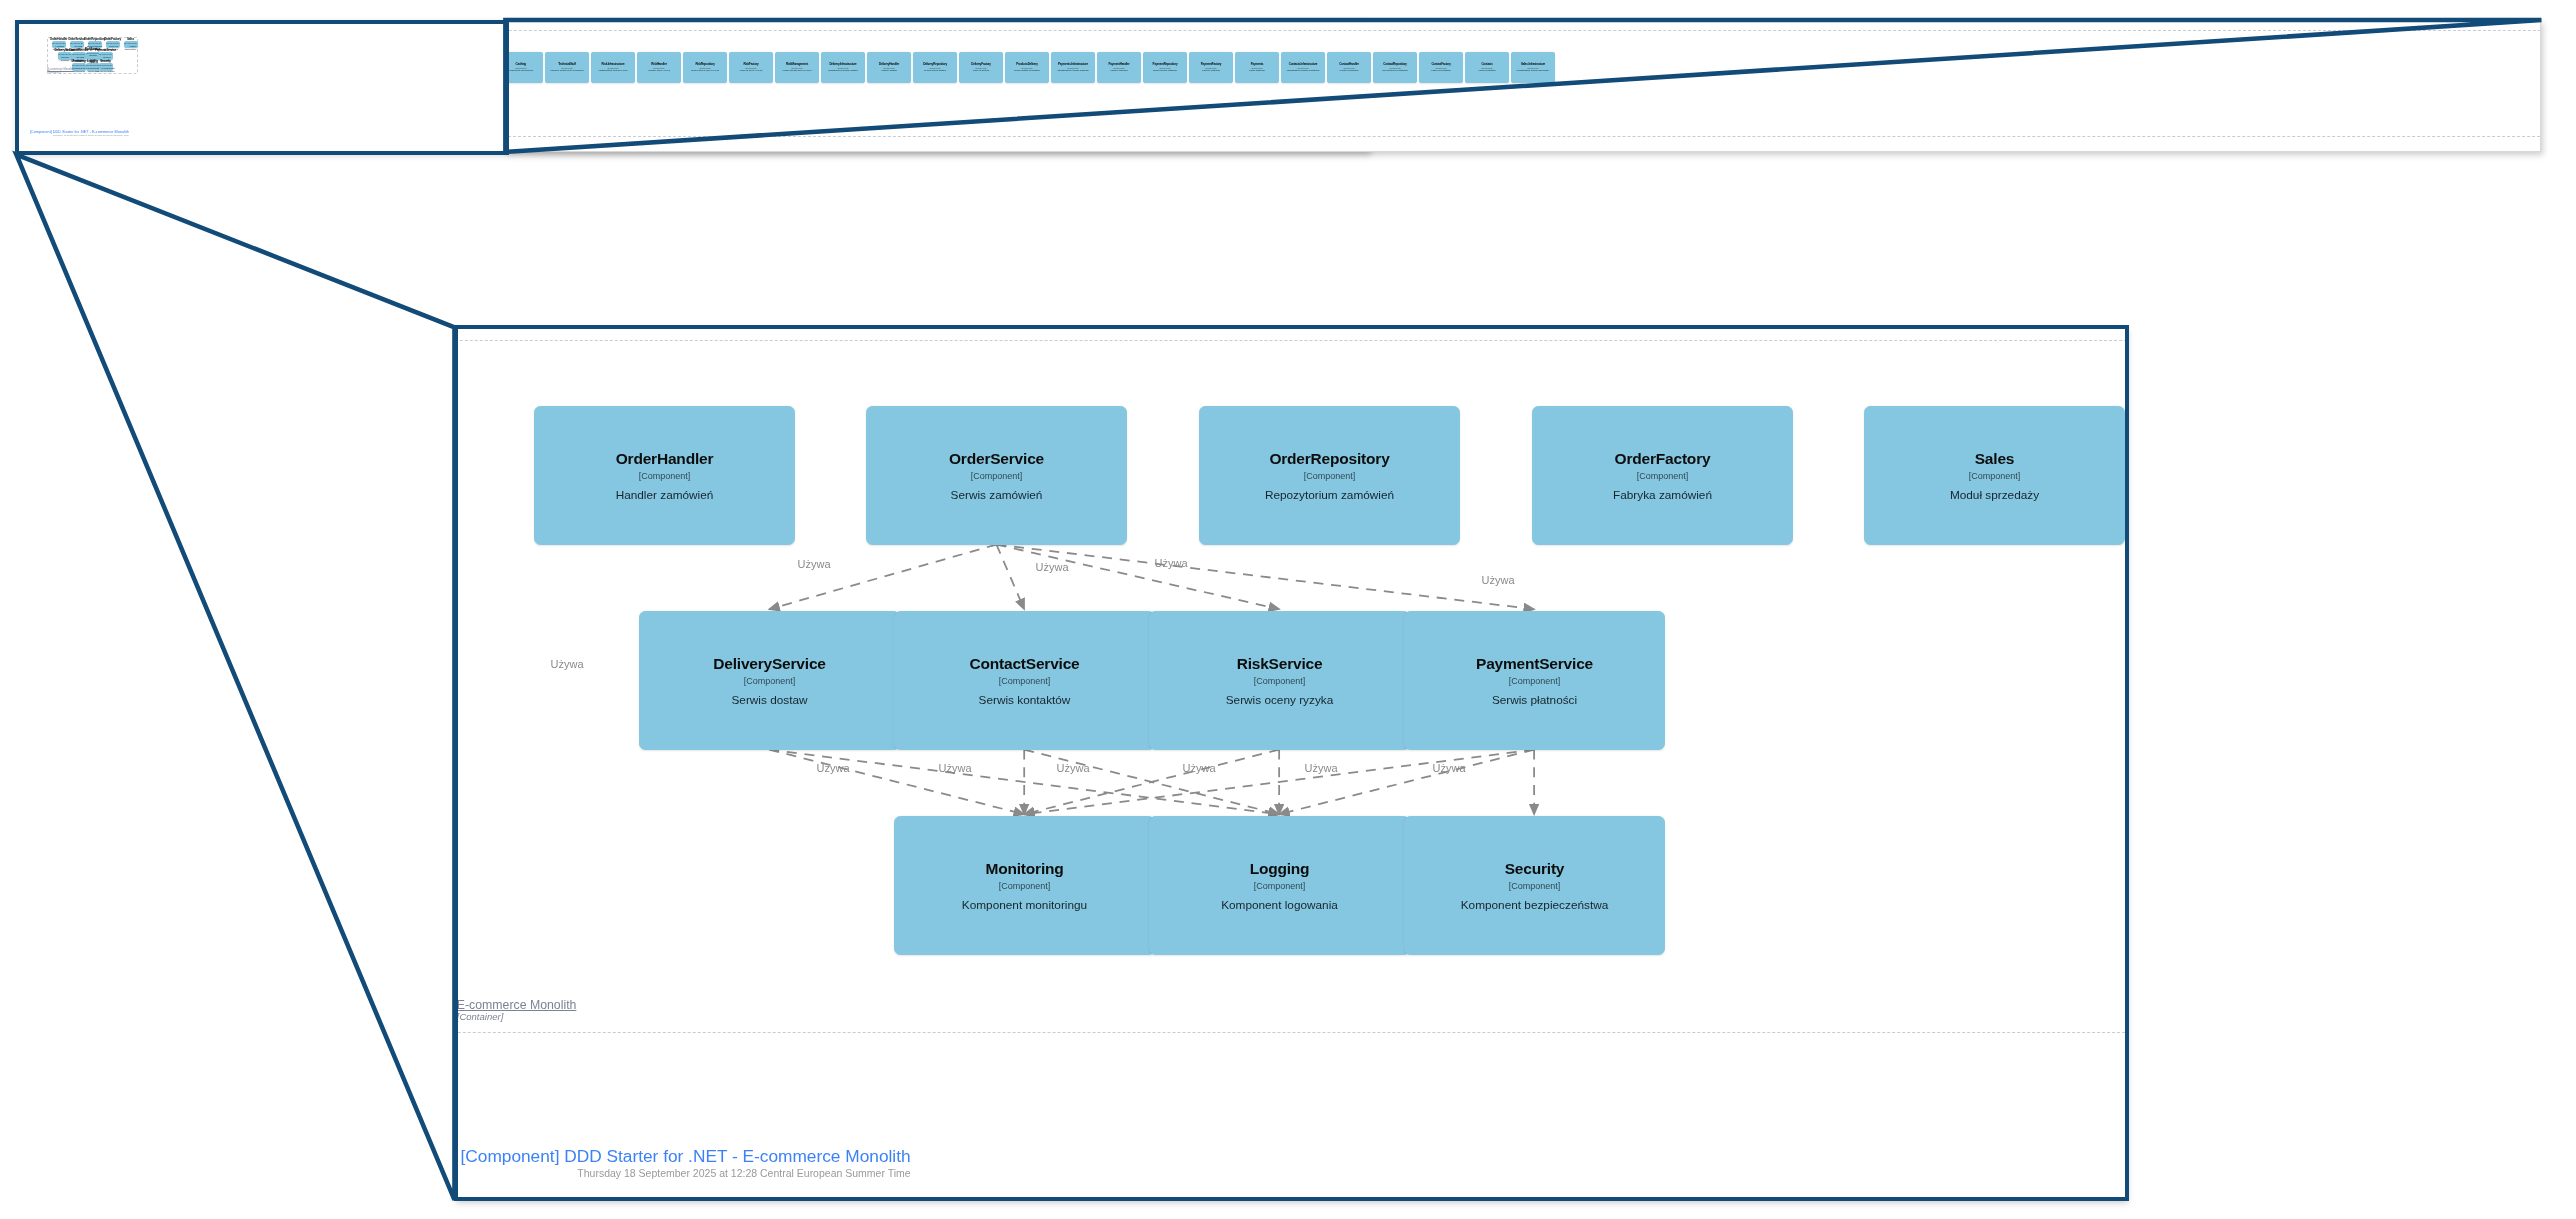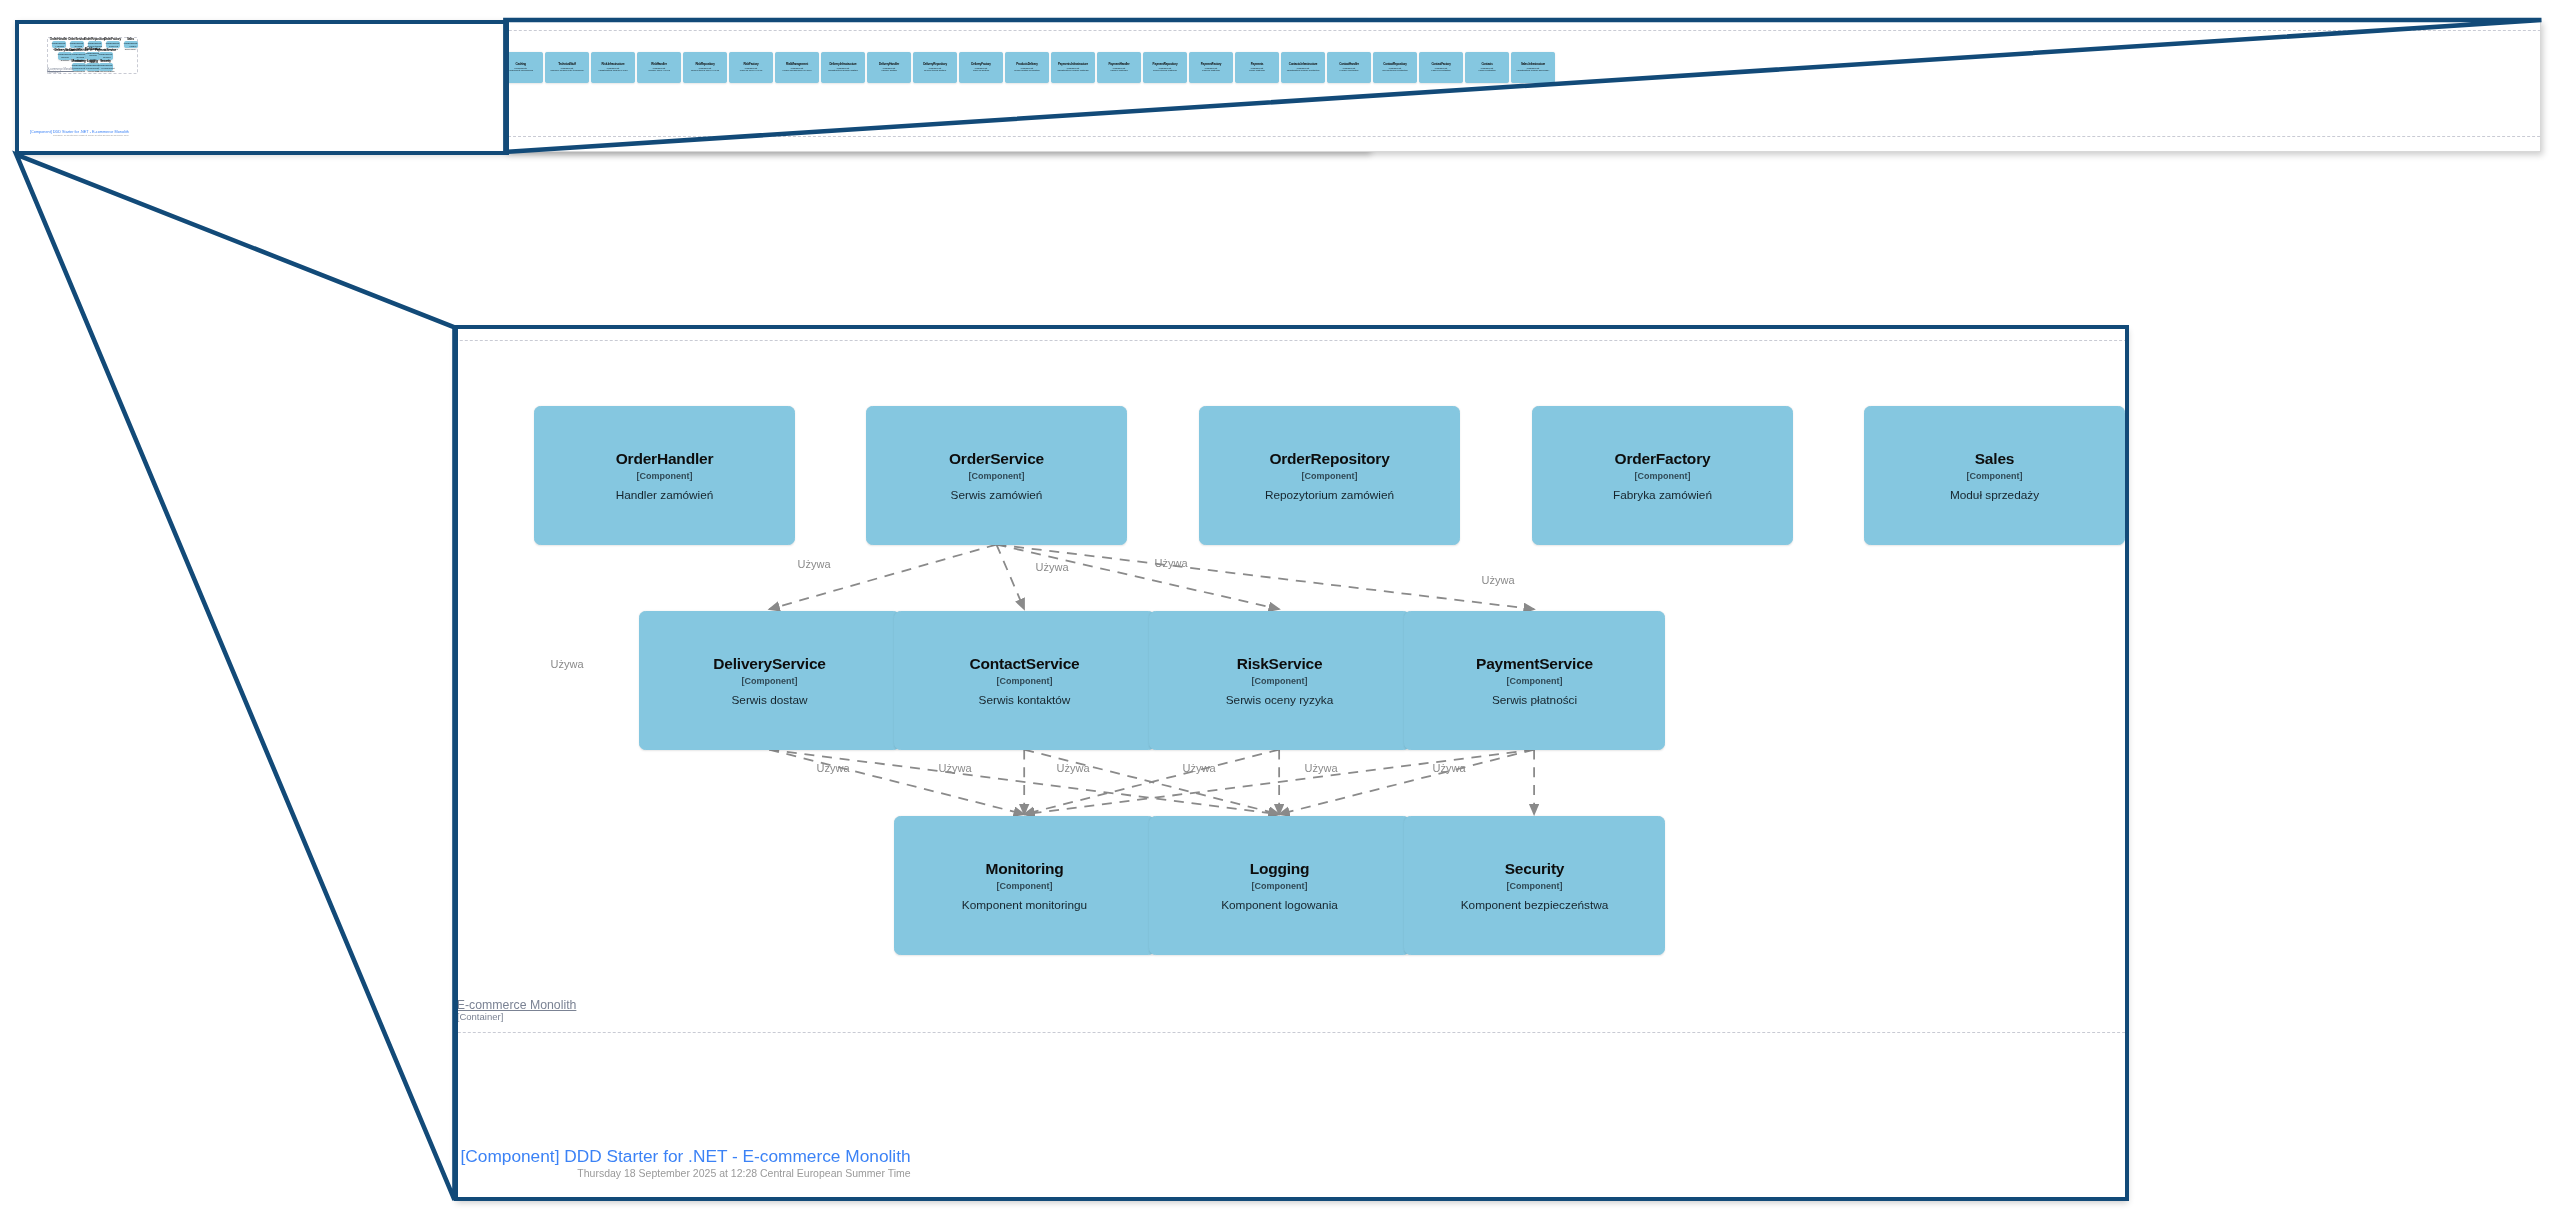--- a/index.html
+++ b/index.html
@@ -29,39 +29,39 @@
     border: 1.8px dashed #c9cbd4;
     border-radius: 1.8px;
   }
   .boundary-label {
     position: absolute;
     color: #7b8394;
     line-height: 1.15;
     white-space: nowrap;
   }
   .boundary-label .bl-name { display:block;text-decoration:underline; }
-  .boundary-label .bl-type { display:block; }
+  .boundary-label .bl-type { display:block;font-style:italic; }
 
   
   .node {
     position: absolute;
     background: #85c7e0;
     border: 0.9px solid #85c7e0;
     border-radius: 6.4px;
     display: flex;
     flex-direction: column;
     align-items: center;
     justify-content: center;
     text-align: right;
     color: #0d0d0d;
     box-shadow: 0 0.9px 1.8px rgba(0,0,0,0.10);
     padding: 1.8px;
   }
   .node .n-name { font-weight: bold; letter-spacing: -0.2px; }
-  .node .n-type { color: #21323c; opacity: .85; font-weight: bold; }
+  .node .n-type { color: #21323c; opacity: .85; }
   .node .n-desc { color: #16242c; }
 
   
   .edge-label {
     position: absolute;
     color: #8a8a8a;
     white-space: nowrap;
     transform: translate(-50%,-50%);
   }
 

